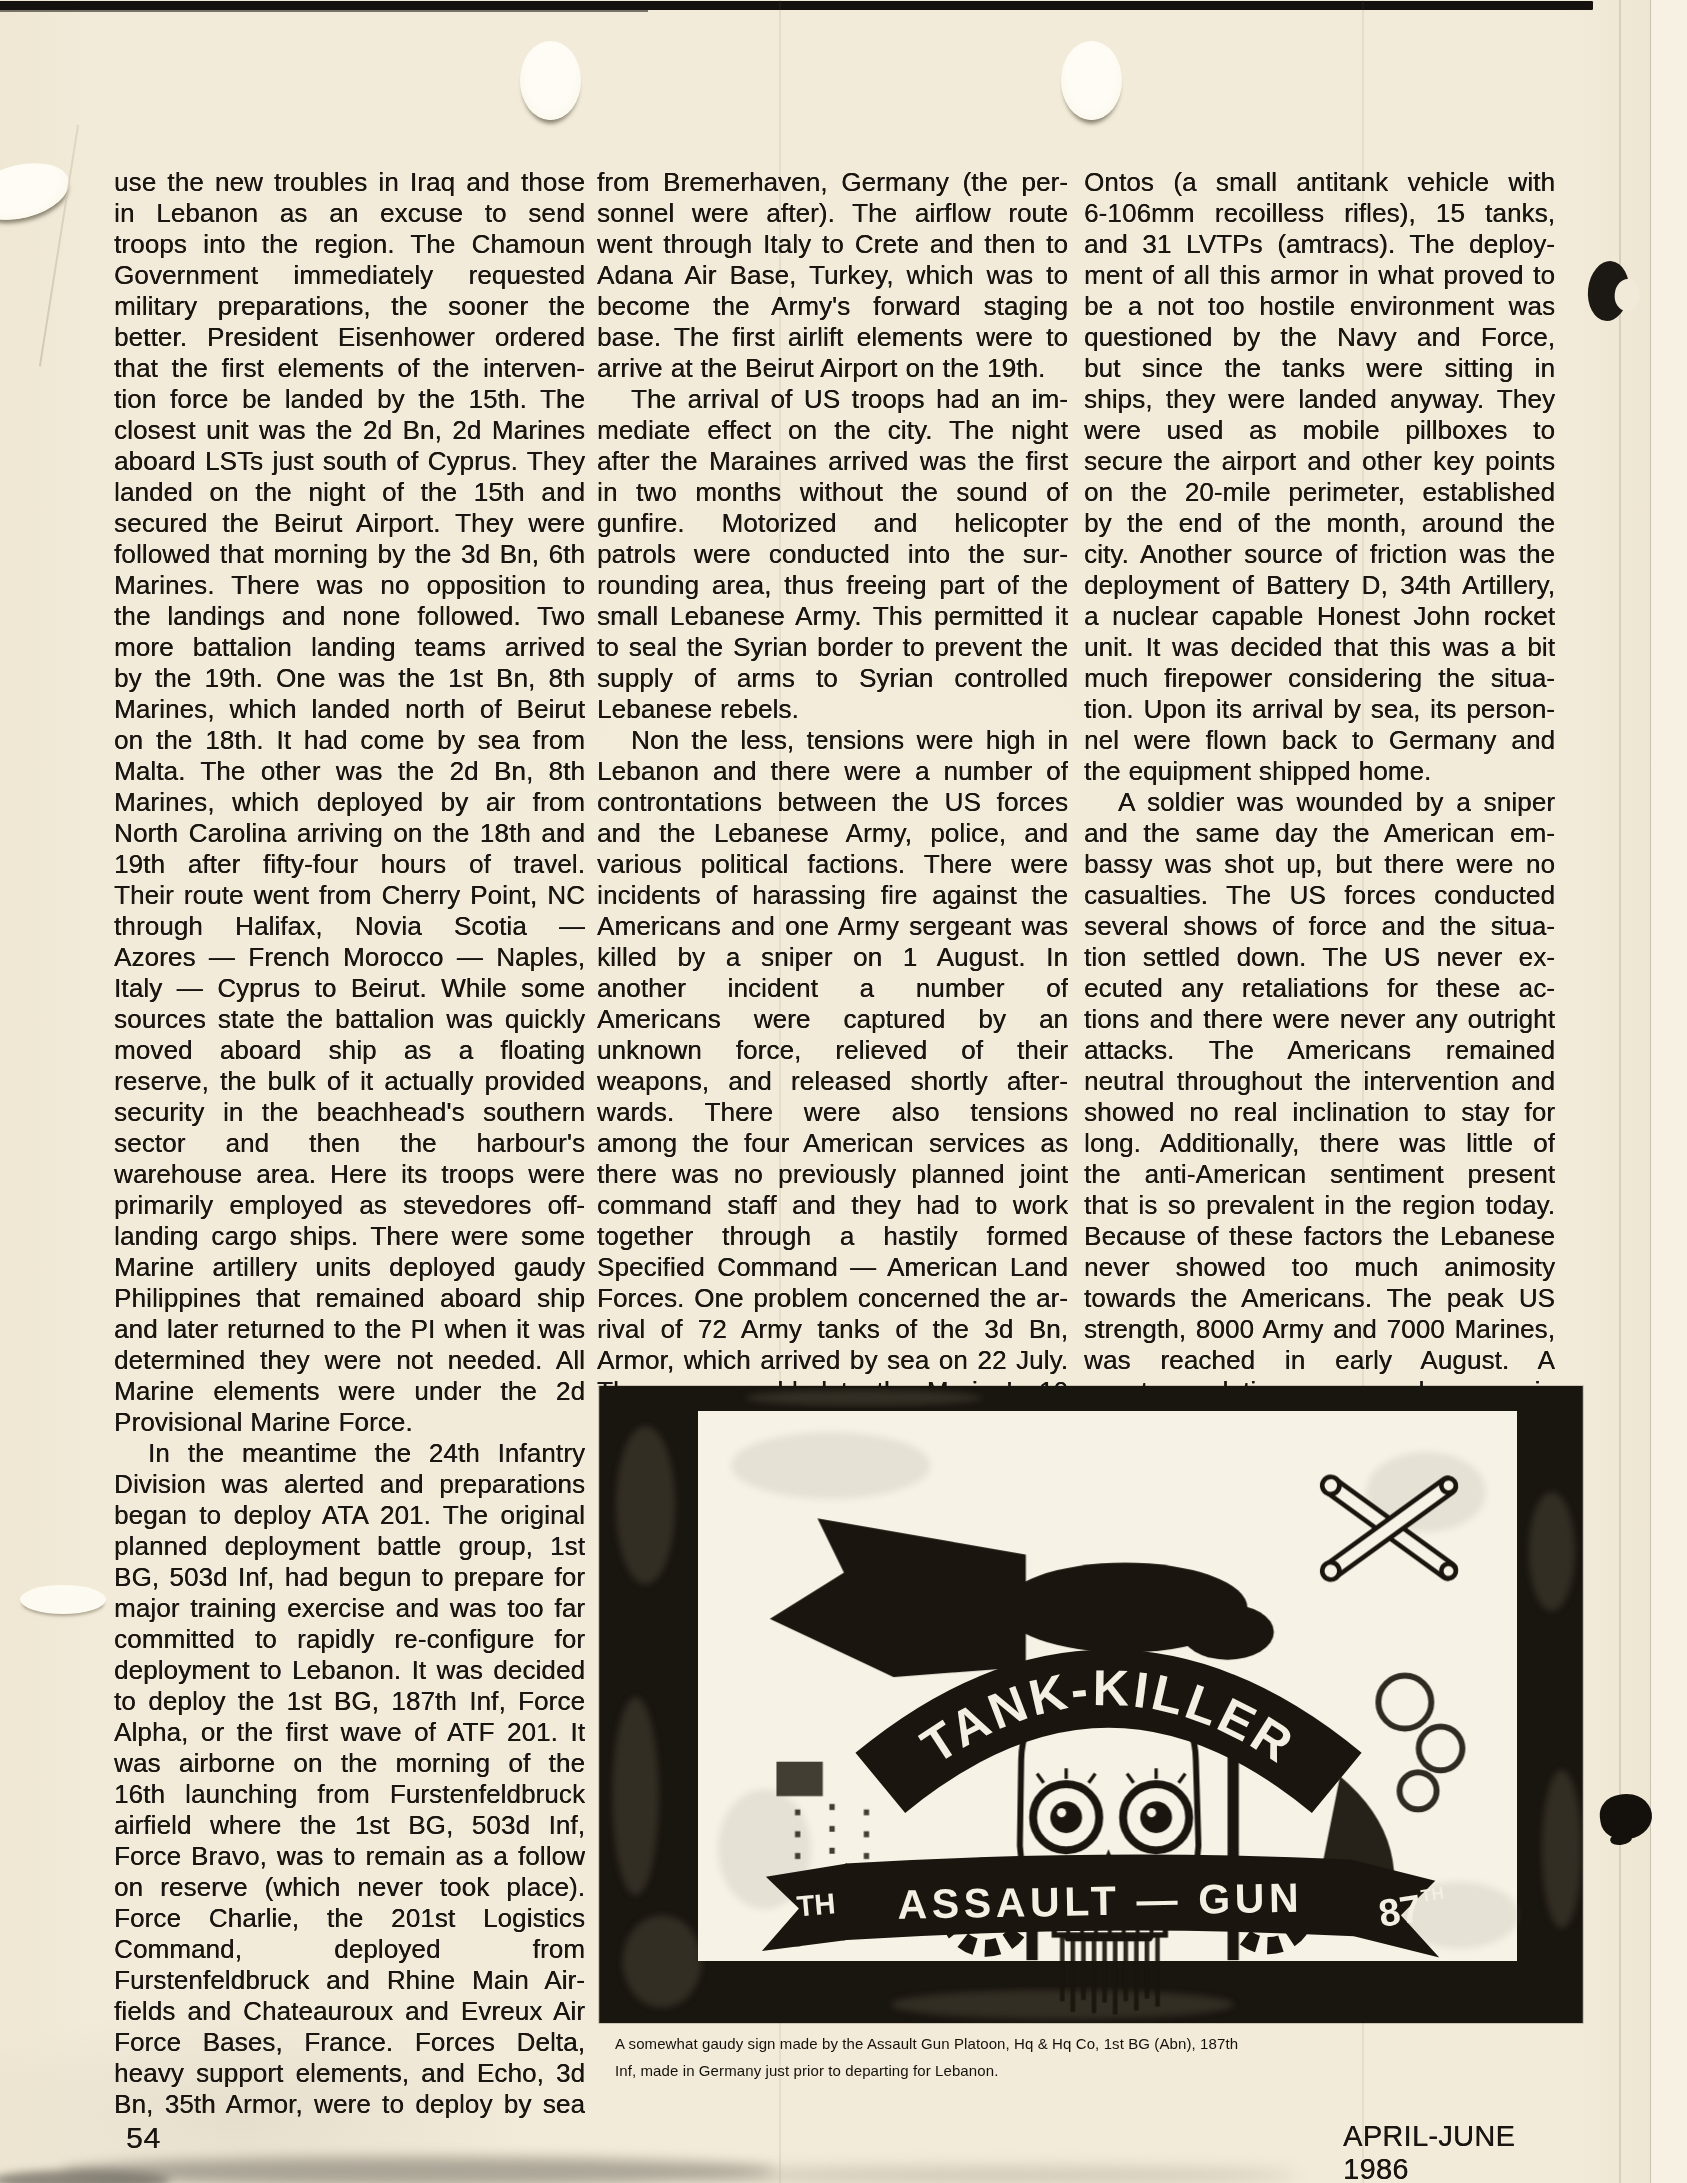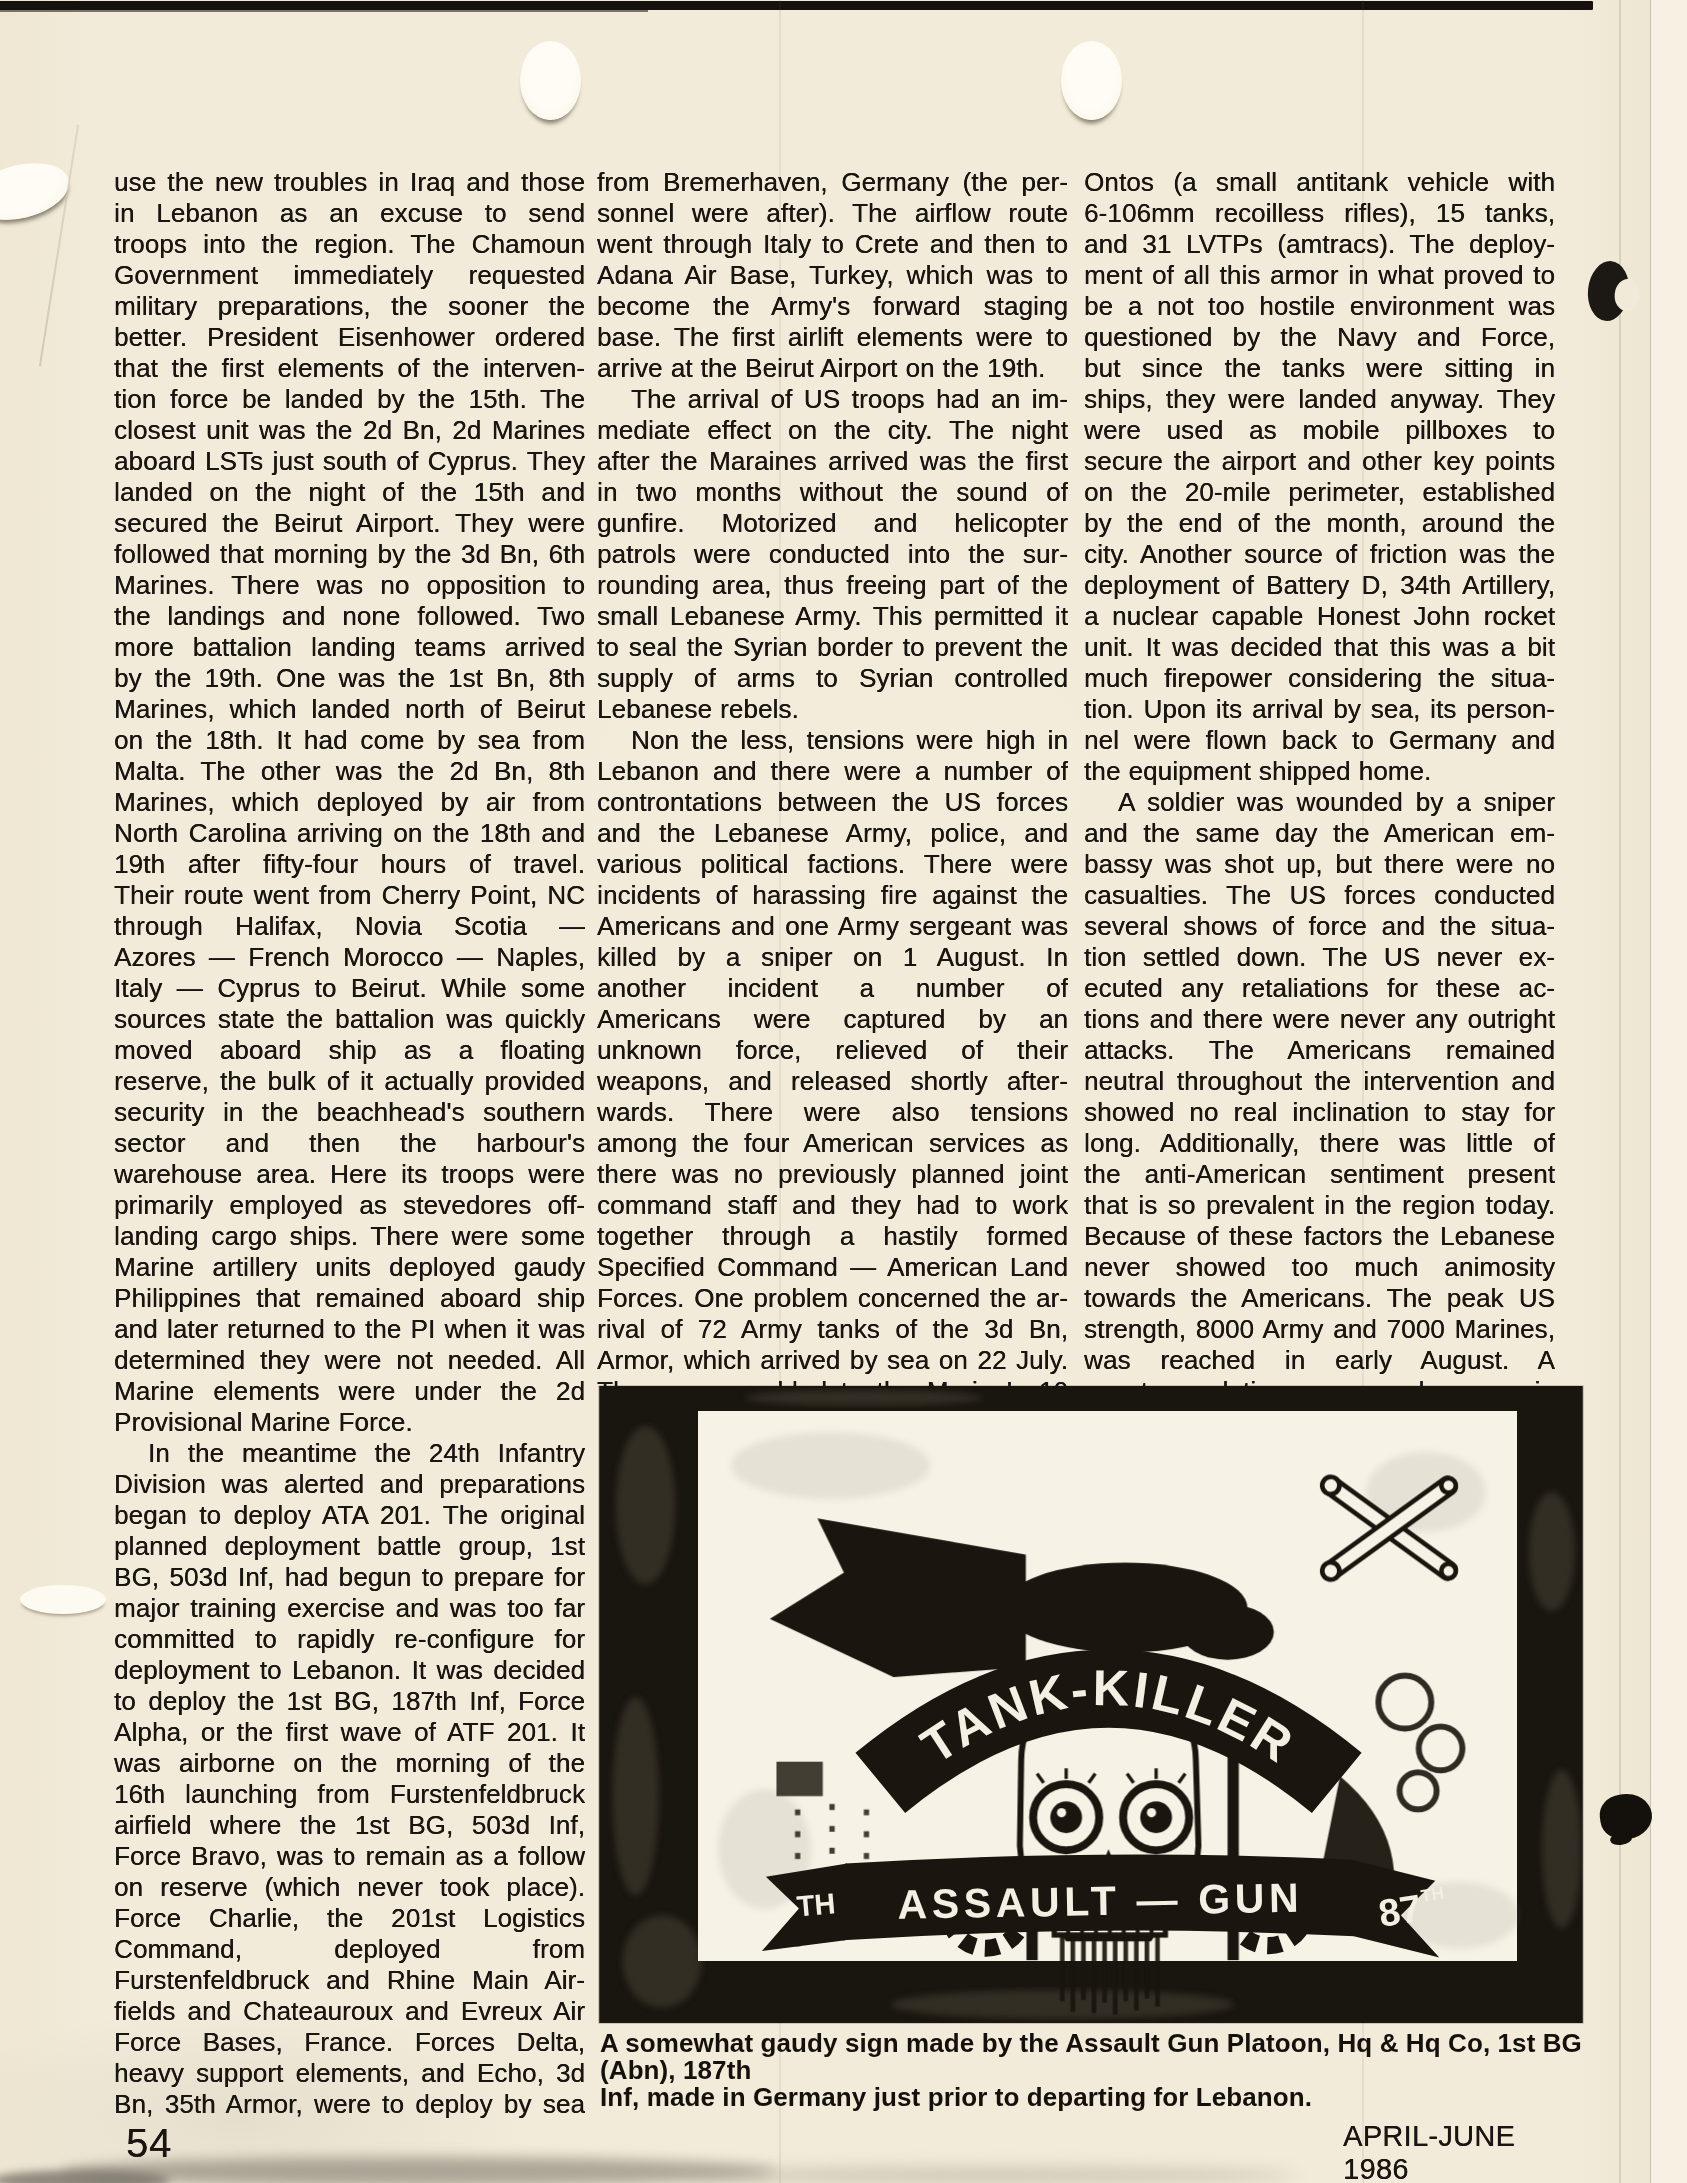--- a/index.html
+++ b/index.html
@@ -43,23 +43,23 @@
   #col1{left:114px;} #col2{left:597px;} #col3{left:1084px;}
   .ln{height:31px;line-height:30px;text-align:justify;text-align-last:justify;-moz-text-align-last:justify;
     white-space:normal;overflow:hidden;}
   .ln.ind{text-indent:34px;}
   .ln.end{text-align-last:left;-moz-text-align-last:left;}
   
   .photo{position:absolute;left:599px;top:1386px;width:984px;height:637px;margin:0;
     box-shadow:0 0 0 0.7px rgba(25,21,15,.25);}
   .photo svg{display:block;width:100%;height:100%;}
   
-  .caption{position:absolute;left:600px;top:2030px;width:986px;font-size:26px;font-weight:bold;
+  .caption{position:absolute;left:615px;top:2030px;width:986px;font-size:15px;font-weight:normal;
     line-height:27px;letter-spacing:0.1px;color:#14110d;}
-  .pagenum{position:absolute;left:126px;top:2121px;font-size:40px;letter-spacing:0.7px;text-shadow:0.3px 0 0 #191511;}
+  .pagenum{position:absolute;left:126px;top:2121px;font-size:30px;letter-spacing:0.7px;text-shadow:0.3px 0 0 #191511;}
   .footer{position:absolute;left:1343px;top:2120px;width:238px;font-size:29px;letter-spacing:0.3px;text-align:left;
     text-shadow:0.3px 0 0 #191511;}
 </style>
 </head>
 <body>
 
 <div id="page" data-name="magazine-page">
 
   <div class="top-edge" data-name="scan-top-edge"></div>
   <div class="top-edge2" data-name="scan-top-edge-shadow"></div>

